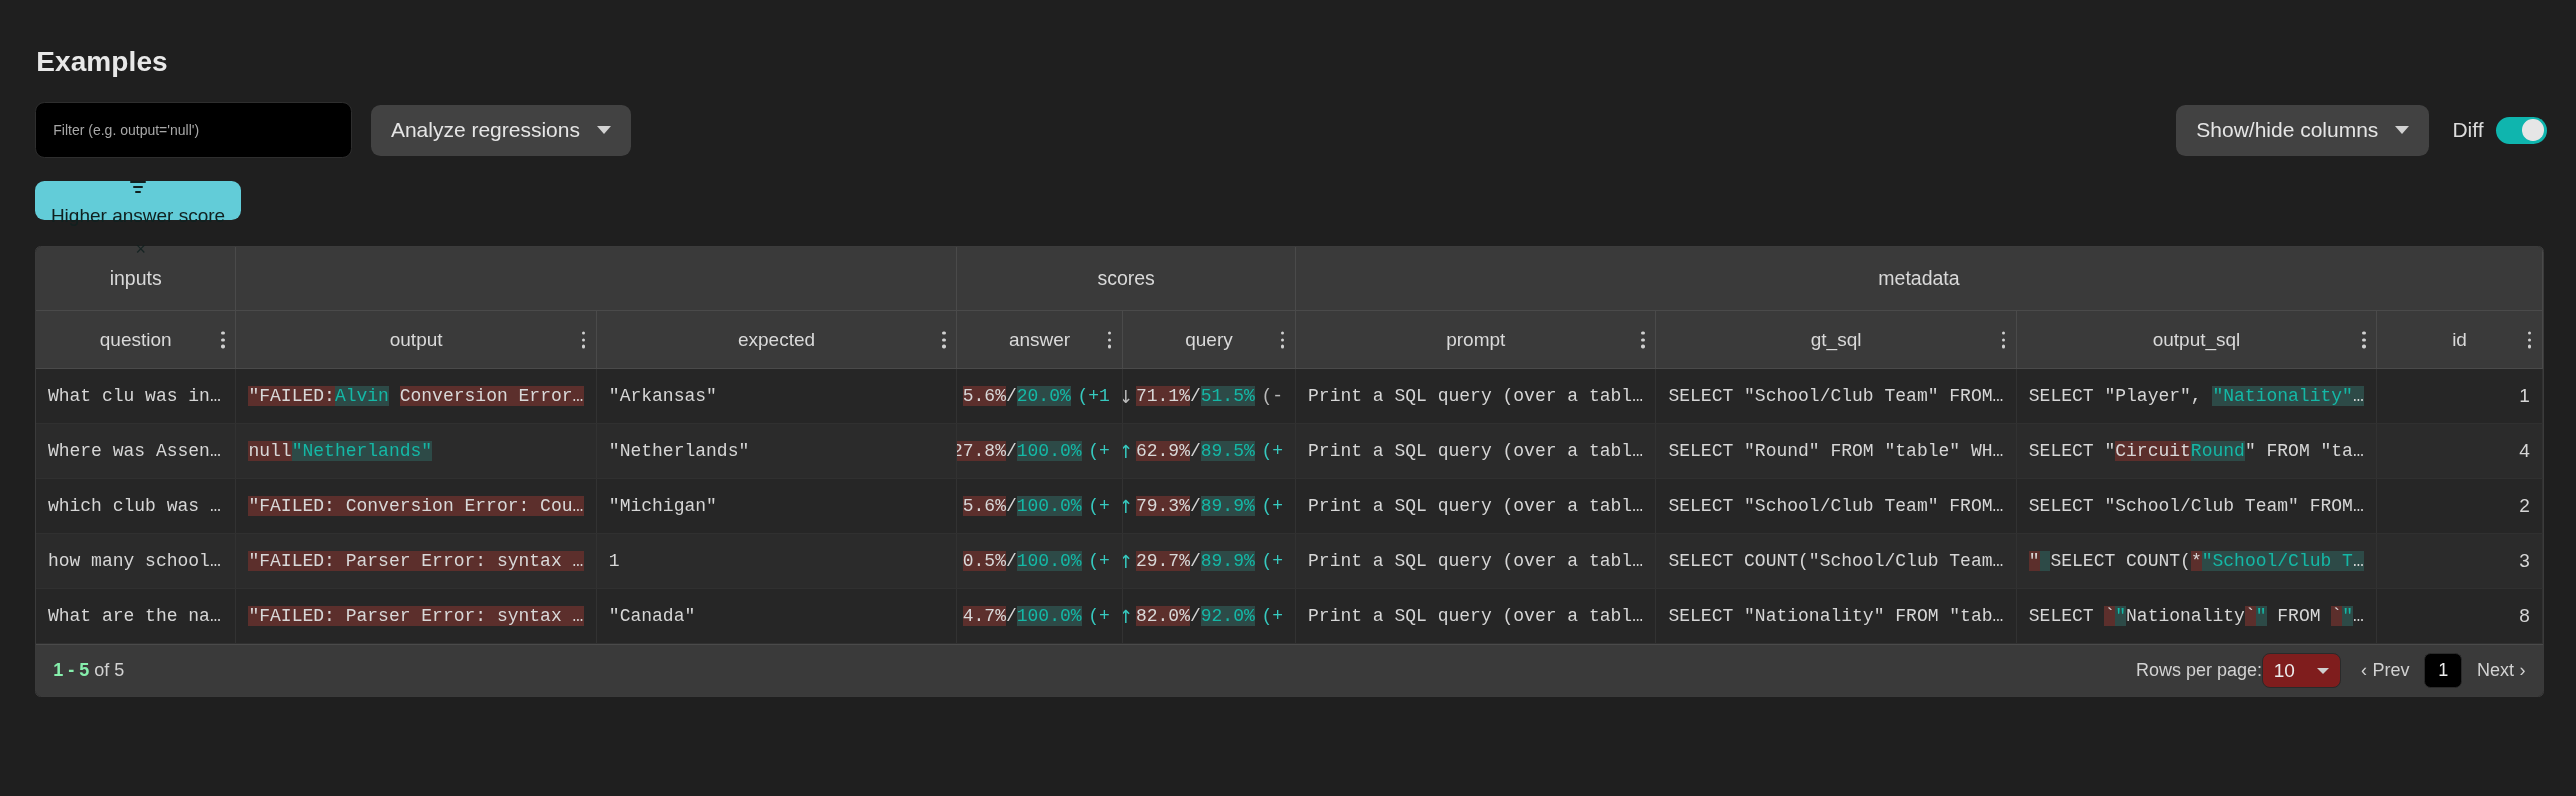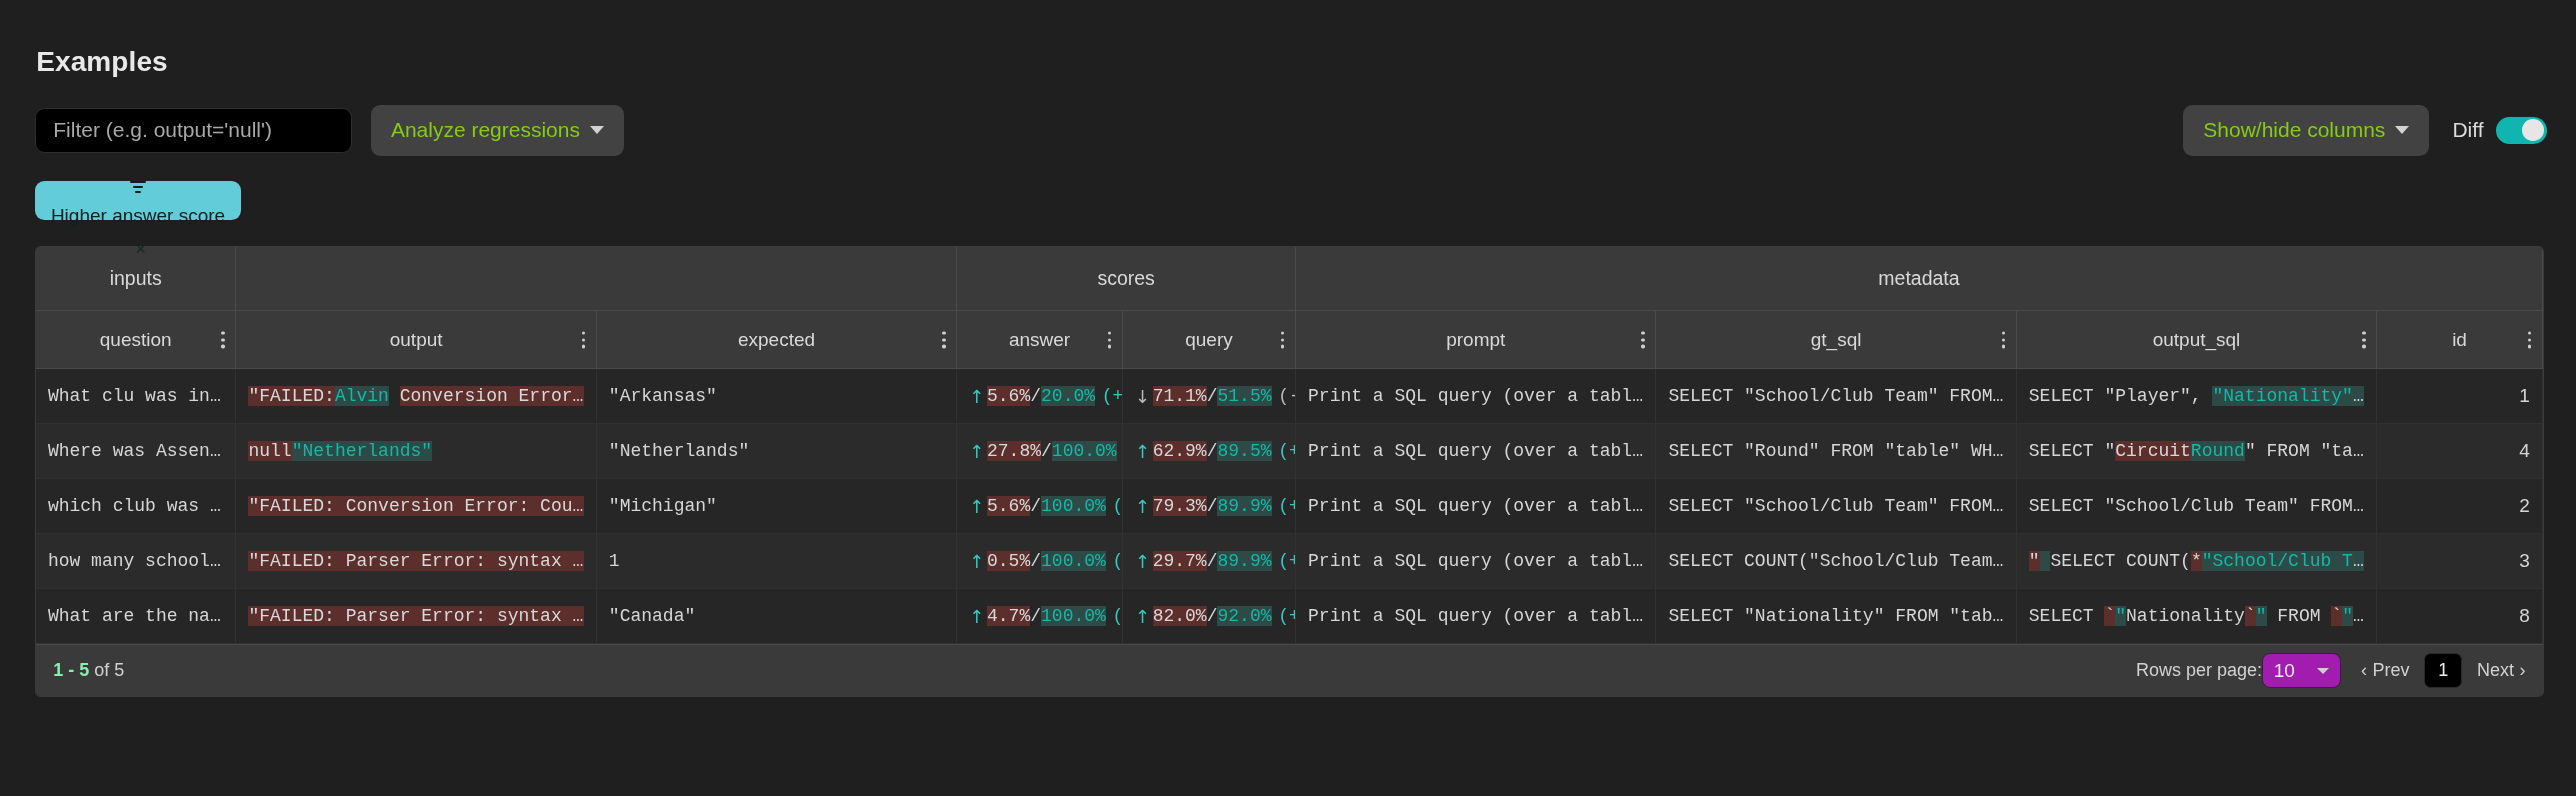--- a/index.html
+++ b/index.html
@@ -17,31 +17,31 @@
     font-size: 28px; font-weight: bold; color: #e8e8e8;
     padding-top: 14.8px; padding-left: 6.7px; letter-spacing: 0.1px; margin-top: 31px;
   }
 
   
   .toolbar {
     display: flex; align-items: center; margin-top: 27px; padding-left: 5.4px;
     height: 51px;
   }
   .filter-input {
-    width: 317px; height: 45px;
+    width: 317px; height: 56px;
     background: #000; border: 0.7px solid #2e2e2e; border-radius: 9.4px;
-    color: #cfcfcf; font-size: 21px; padding: 0 17.4px;
+    color: #cfcfcf; font-size: 14px; padding: 0 17.4px;
     font-family: "Liberation Sans", sans-serif;
     outline: none;
   }
   .filter-input::placeholder { color: #a8a8a8; }
   .btn-dark {
-    height: 51px; display: inline-flex; align-items: center; gap: 10px;
+    height: 51px; display: inline-flex; align-items: center; gap: 17px;
     background: #424242; border: none; border-radius: 9.4px;
-    color: #84cc16; font-size: 21px; padding: 0 20px; cursor: pointer;
+    color: #e5e5e5; font-size: 21px; padding: 0 20px; cursor: pointer;
     font-family: "Liberation Sans", sans-serif;
   }
   .ml28 { margin-left: 19px; }
   .caret {
     width: 0; height: 0; border-left: 7.4px solid transparent;
     border-right: 7.4px solid transparent; border-top: 8px solid #d2d2d2;
     display: inline-block;
   }
   .spacer { flex: 1; }
   .diff-label { font-size: 21px; color: #dcdcdc; margin-left: 23px; }
@@ -108,36 +108,36 @@
   tbody tr:nth-child(odd) td { background: #262626; }
   tbody tr:nth-child(even) td { background: #2b2b2b; }
   td.num { text-align: right; font-family: "Liberation Sans", sans-serif; font-size: 19px; }
   .cellclip { display: block; overflow: hidden; text-overflow: ellipsis; white-space: nowrap; }
 
   
   .del { background: #5c2f2c; color: #d8d8d8; }
   .ins { background: #2d4a47; color: #14b8a6; }
 
   
-  .score { display: flex; align-items: center; justify-content: space-between; gap: 0; white-space: nowrap; }
+  .score { display: flex; align-items: center; justify-content: flex-end; gap: 0; white-space: nowrap; }
   .arrow-up { color: #36c9bf; font-family: "DejaVu Sans", sans-serif; margin-right: 2.7px; }
   .arrow-down { color: #b9b9b9; font-family: "DejaVu Sans", sans-serif; margin-right: 2.7px; }
   .delta { color: #36c9bf; margin-left: 6.7px; }
   .delta-neg { color: #b9b9b9; margin-left: 6.7px; }
 
   
   .tfoot {
     display: flex; align-items: center; background: #3a3a3a;
     height: 52px; padding: 0 17.4px; border-top: 0.7px solid #4a4a4a;
   }
   .range { font-size: 18px; color: #d2d2d2; }
   .range b { color: #86efac; }
   .rpp-label { font-size: 18px; color: #d2d2d2; margin-right: 0; }
   .select {
-    background: #a21caf; border: 0.7px solid #2a2a2a; border-radius: 8px;
+    background: #7f1d1d; border: 0.7px solid #2a2a2a; border-radius: 8px;
     height: 35px; min-width: 79px; display: inline-flex; align-items: center;
     justify-content: space-between; padding: 0 10.7px; color: #ededed;
     font-size: 19px; cursor: pointer; gap: 9.4px;
   }
   .chev { width: 0; height: 0; border-left: 6px solid transparent;
           border-right: 6px solid transparent; border-top: 6.7px solid #cfcfcf; }
   .pager { display: flex; align-items: center; gap: 14.8px; margin-left: 20px; }
   .pg-btn { font-size: 18px; color: #d2d2d2; cursor: pointer; display: inline-flex; align-items: center; gap: 5.4px; }
   .pg-num {
     background: #000; border: 0.7px solid #2a2a2a; border-radius: 6.7px;

